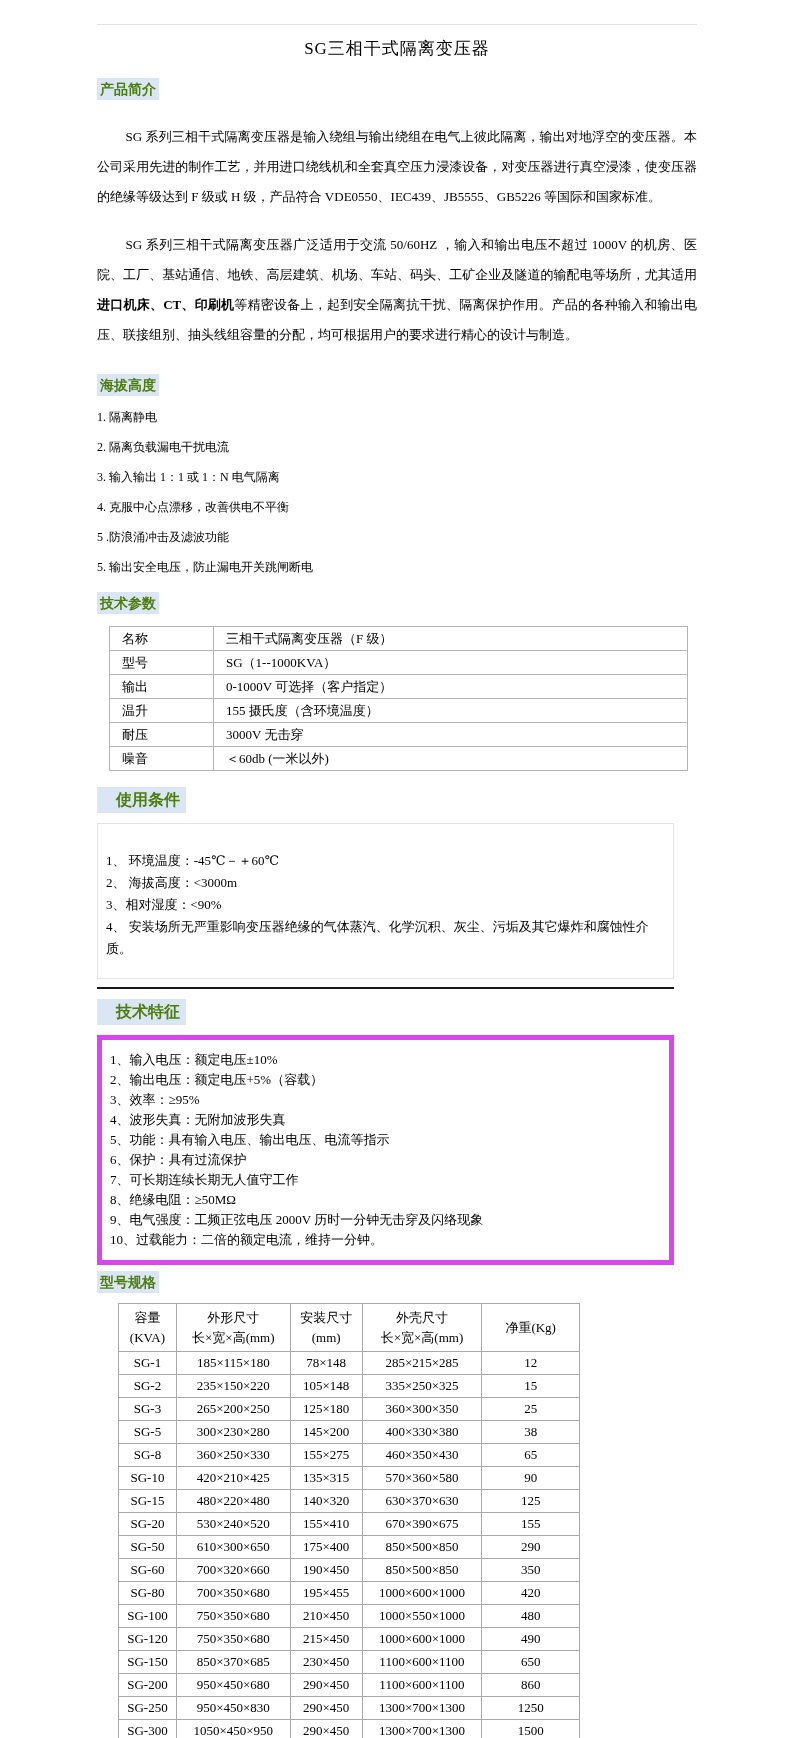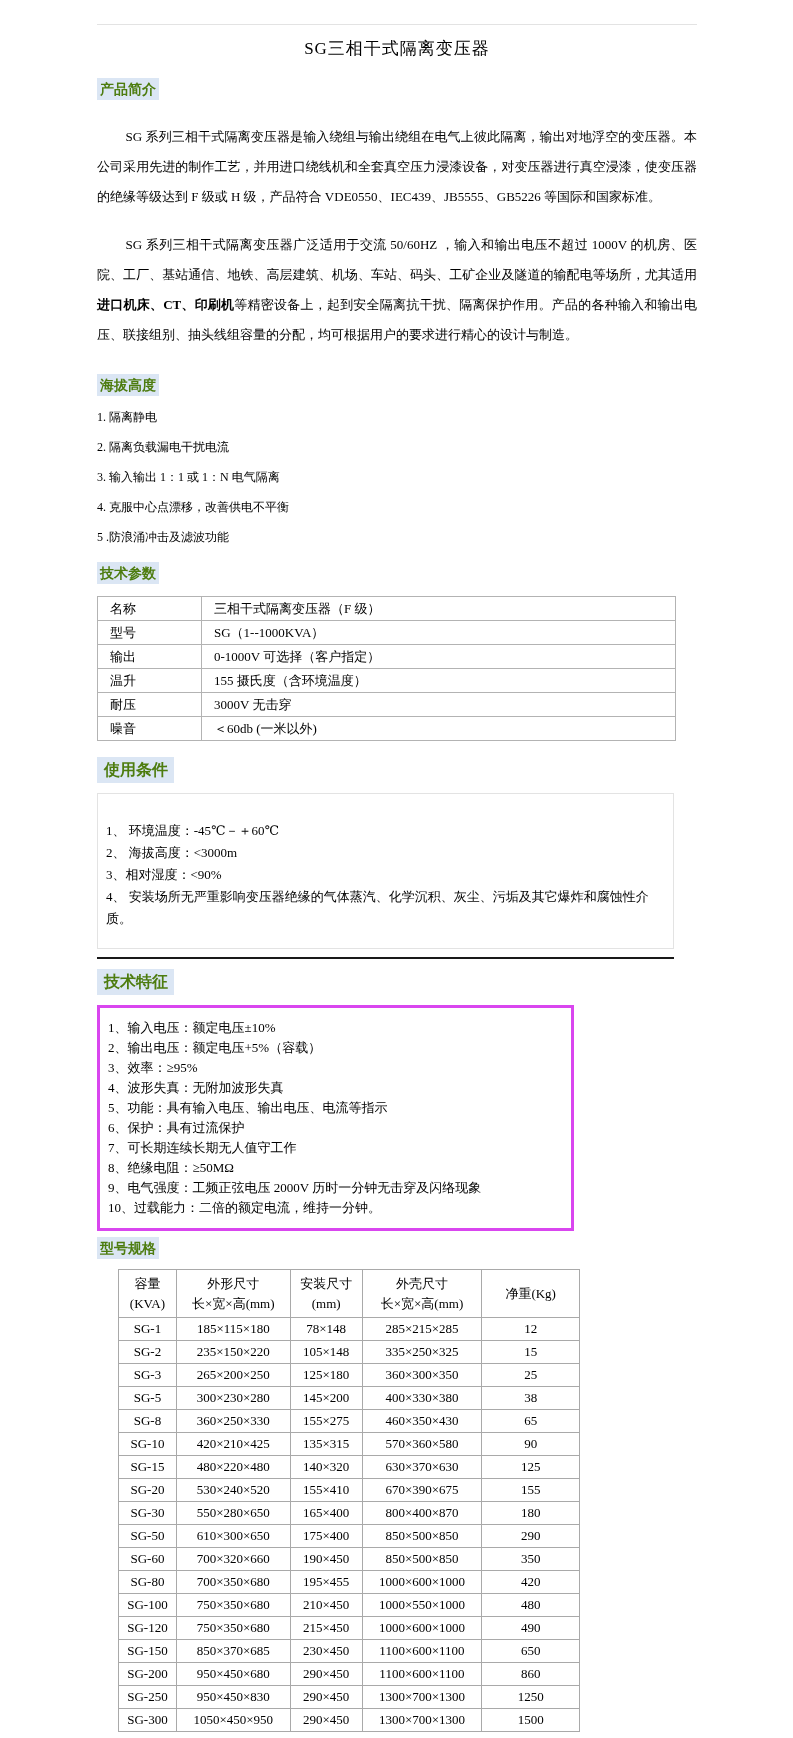--- a/index.html
+++ b/index.html
@@ -7,30 +7,30 @@
     width:793px;min-height:1738px;background:#ffffff;color:#000;
     font-family:"Liberation Serif","DejaVu Serif",serif;
   }
   .page{width:600px;margin:24px 96px 0 97px;border-top:1px solid #e3e3e3;padding-top:4px;}
   .title{font-size:17px;font-weight:normal;text-align:center;margin:8px 0 12px;letter-spacing:1px;}
   .sec-head{
     display:inline-block;color:#4d7c0f;background:#dbe6f4;font-weight:bold;
     font-size:14px;line-height:20px;padding:1px 3px;margin:6px 0 4px;
     font-family:"Liberation Sans","DejaVu Sans",sans-serif;
   }
-  .sec-head.big{font-size:16px;line-height:24px;padding:1px 6px 1px 7px;}
+  .sec-head.big{font-size:16px;line-height:24px;padding:1px 6px 1px 19px;}
   .para{font-size:13px;line-height:30px;text-indent:2.2em;text-align:justify;margin:18px 0;}
   .func-list{margin:2px 0 4px;}
   .func-item{font-size:12px;line-height:30px;}
-  .params-table{border-collapse:collapse;width:579px;margin:8px 0 10px;font-size:13px;}
+  .params-table{border-collapse:collapse;width:579px;margin:8px 12px 10px;font-size:13px;}
   .params-table td{border:1px solid #b3b3b3;height:21px;padding:1px 4px 1px 12px;}
   col.pc1{width:104px;}
   .cond-box{border:1px solid #e3e3e3;width:577px;box-sizing:border-box;margin:6px 0 0;padding:26px 14px 18px 8px;}
   .cond-item{font-size:13px;line-height:22px;}
-  .feat-box{border:3px solid #d946ef;width:477px;box-sizing:border-box;margin:6px 0 0;padding:10px 18px 10px 8px;}
+  .feat-box{border:5px solid #d946ef;width:577px;box-sizing:border-box;margin:6px 0 0;padding:10px 18px 10px 8px;}
   .feat-item{font-size:13px;line-height:20px;}
   .dark-rule{border:none;border-top:2px solid #191919;width:577px;margin:8px 0 4px 0;}
   .spec-table{border-collapse:collapse;width:462px;margin:6px 0 8px 21px;font-size:13px;text-align:center;}
   .spec-table th,.spec-table td{border:1px solid #a9a9a9;font-weight:normal;}
   .spec-table th{height:47px;line-height:20px;padding:0 2px;}
   .spec-table td{height:22px;padding:0 2px;}
   col.sc1{width:58px;}col.sc2{width:114px;}col.sc3{width:72px;}col.sc4{width:120px;}col.sc5{width:98px;}
 </style>
 </head>
 <body>
@@ -47,20 +47,21 @@
 
   <div>
     <div class="sec-head">海拔高度</div>
     <div class="func-list">
 
     <div class="func-item">1. 隔离静电</div>
         <div class="func-item">2. 隔离负载漏电干扰电流</div>
         <div class="func-item">3. 输入输出 1：1 或 1：N 电气隔离</div>
         <div class="func-item">4. 克服中心点漂移，改善供电不平衡</div>
         <div class="func-item">5 .防浪涌冲击及滤波功能</div>
+        <div class="func-item">5. 输出安全电压，防止漏电开关跳闸断电</div>
       </div>
   </div>
 
   <div>
     <div class="sec-head">技术参数</div>
     <table class="params-table">
       <colgroup>
           <col class="pc1">
           <col>
         </colgroup>
@@ -216,27 +217,20 @@
           </tr>
 
           <tr>
             <td>SG-20</td>
             <td>530×240×520</td>
             <td>155×410</td>
             <td>670×390×675</td>
             <td>155</td>
           </tr>
 
-          <tr>
-            <td>SG-30</td>
-            <td>550×280×650</td>
-            <td>165×400</td>
-            <td>800×400×870</td>
-            <td>180</td>
-          </tr>
 
 
           <tr>
             <td>SG-50</td>
             <td>610×300×650</td>
             <td>175×400</td>
             <td>850×500×850</td>
             <td>290</td>
           </tr>
 

